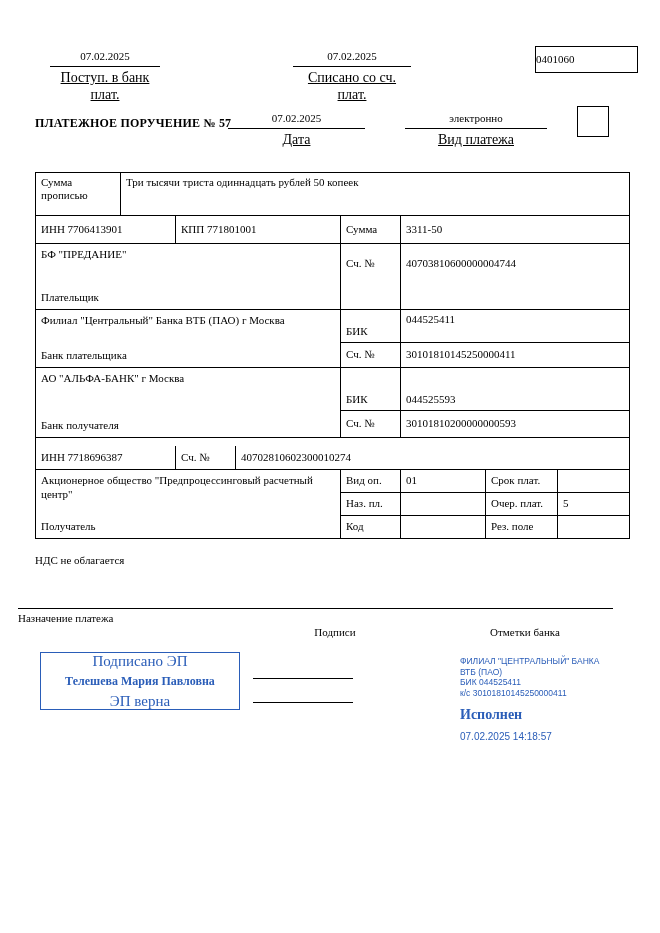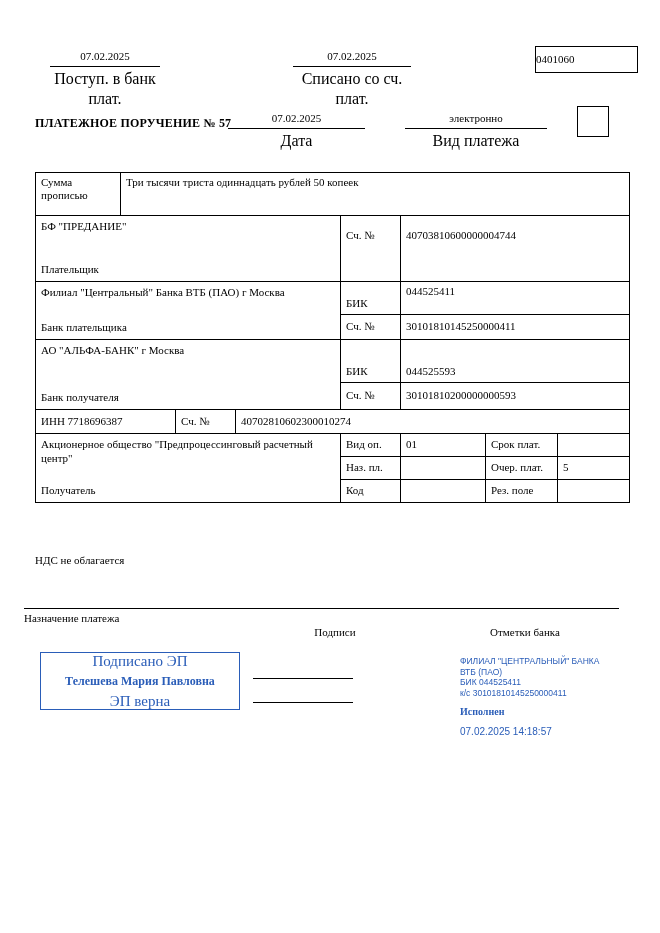--- a/index.html
+++ b/index.html
@@ -4,21 +4,21 @@
 <style>
   html,body{margin:0;padding:0;background:#ffffff;}
   .page{
     position:relative;width:660px;height:933px;background:#fff;
     font-family:"Liberation Serif",serif;font-size:11px;color:#000;
     overflow:hidden;line-height:1.25;
   }
   .abs{position:absolute;}
   .center{text-align:center;}
   .ufield{border-bottom:1px solid #000;text-align:center;padding-bottom:2px;}
-  .flabel{font-size:16px;padding-top:2px;}
+  .flabel{font-size:14px;padding-top:2px;text-decoration:underline;}
   .code-box{border:1px solid #000;display:flex;align-items:center;justify-content:flex-start;}
   .doc-title{font-weight:bold;font-size:12px;letter-spacing:.2px;}
   .small-box{border:1px solid #000;}
 
   
   .ptable{border:1px solid #000;display:flex;flex-direction:column;box-sizing:border-box;}
   .trow{display:flex;border-bottom:1px solid #000;box-sizing:border-box;}
   .trow.last{border-bottom:none;}
   .tc{padding:2px 5px;box-sizing:border-box;overflow:hidden;}
   .br{border-right:1px solid #000;}
@@ -39,21 +39,21 @@
   .ep-box{
     border:1px solid var(--blue,#2a5db8);color:var(--blue,#2a5db8);
     display:flex;flex-direction:column;justify-content:center;align-items:center;
     gap:3px;text-align:center;box-sizing:border-box;
   }
   .ep-small{font-size:15px;}
   .ep-name{font-size:12px;font-weight:bold;}
 
   .stamp{color:var(--blue,#2a5db8);font-family:"Liberation Sans",sans-serif;}
   .st-line{font-size:8.5px;line-height:10.5px;}
-  .st-status{font-size:10px;font-weight:bold;margin-top:8px;font-family:"Liberation Serif",serif;}
+  .st-status{font-size:14px;font-weight:bold;margin-top:8px;font-family:"Liberation Serif",serif;}
   .st-dt{font-size:10px;margin-top:7px;}
 </style>
 </head>
 <body>
 
 <div class="page">
 
   <div class="abs" style="left:50px;top:50px;width:110px;">
     <div class="ufield">07.02.2025</div>
     <div class="flabel center">Поступ. в банк плат.</div>
@@ -82,20 +82,26 @@
 
   <div class="abs small-box" style="left:577px;top:106px;width:30px;height:29px;"></div>
 
   <div class="abs ptable" style="left:35px;top:172px;width:595px;">
 
     <div class="trow" style="height:43px;">
       <div class="tc br va-t" style="width:85px;line-height:13px;">Сумма прописью</div>
       <div class="tc va-t" style="flex:1;">Три тысячи триста одиннадцать рублей 50 копеек</div>
     </div>
 
+    <div class="trow" style="height:28px;">
+      <div class="tc br vc" style="width:140px;">ИНН 7706413901</div>
+      <div class="tc br vc" style="width:165px;">КПП 771801001</div>
+      <div class="tc br vc" style="width:60px;">Сумма</div>
+      <div class="tc vc" style="flex:1;">3311-50</div>
+    </div>
 
     <div class="trow" style="height:66px;">
       <div class="lcell br" style="width:305px;">
         <div>БФ "ПРЕДАНИЕ"</div>
         <div>Плательщик</div>
       </div>
       <div class="tc br pt12" style="width:60px;">Сч. №</div>
       <div class="tc pt12" style="flex:1;">40703810600000004744</div>
     </div>
 
@@ -126,21 +132,21 @@
           <div class="tc br va-b" style="width:60px;">БИК</div>
           <div class="tc va-b" style="flex:1;">044525593</div>
         </div>
         <div class="srow" style="flex:1;">
           <div class="tc br vc" style="width:60px;">Сч. №</div>
           <div class="tc vc" style="flex:1;">30101810200000000593</div>
         </div>
       </div>
     </div>
 
-    <div class="trow" style="height:24px;">
+    <div class="trow" style="height:24px;margin-top:8px;">
       <div class="tc br vc" style="width:140px;">ИНН 7718696387</div>
       <div class="tc br vc" style="width:60px;">Сч. №</div>
       <div class="tc vc" style="flex:1;">40702810602300010274</div>
     </div>
 
     <div class="trow last" style="height:68px;">
       <div class="lcell br" style="width:305px;">
         <div>Акционерное общество "Предпроцессинговый расчетный центр"</div>
         <div>Получатель</div>
       </div>
@@ -164,21 +170,21 @@
           <div class="tc vc" style="flex:1;"></div>
         </div>
       </div>
     </div>
   </div>
 
   <div class="abs purpose" style="left:35px;top:553px;width:592px;">
     <div>НДС не облагается</div>
   </div>
 
-  <div class="abs purpose-label" style="left:24px;top:608px;width:595px;">Назначение платежа</div>
+  <div class="abs purpose-label" style="left:18px;top:608px;width:595px;">Назначение платежа</div>
 
   <div class="abs center" style="left:235px;top:626px;width:200px;">Подписи</div>
   <div class="abs center" style="left:440px;top:626px;width:170px;">Отметки банка</div>
 
   <div class="abs ep-box" style="left:40px;top:652px;width:200px;height:58px;">
     <div class="ep-small">Подписано ЭП</div>
     <div class="ep-name">Телешева Мария Павловна</div>
     <div class="ep-small">ЭП верна</div>
   </div>
 

